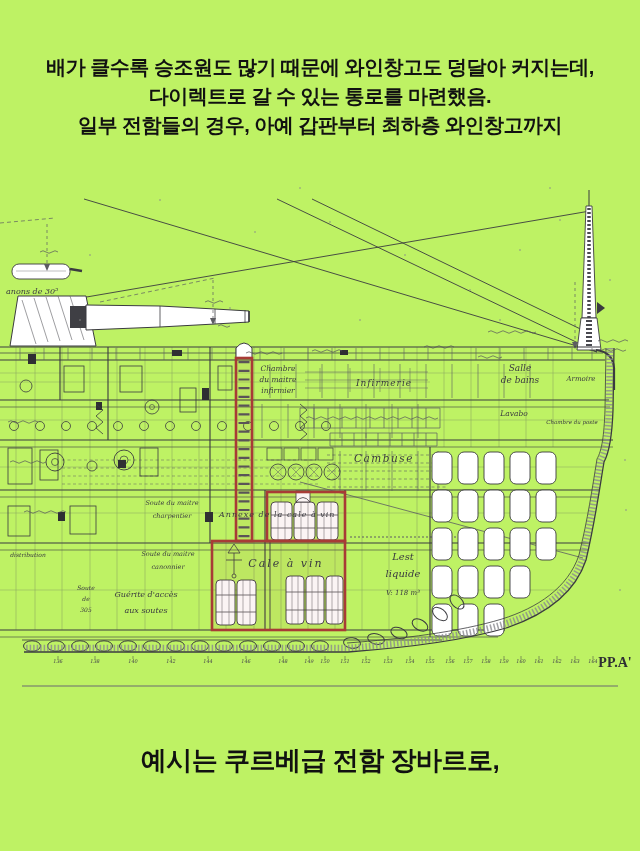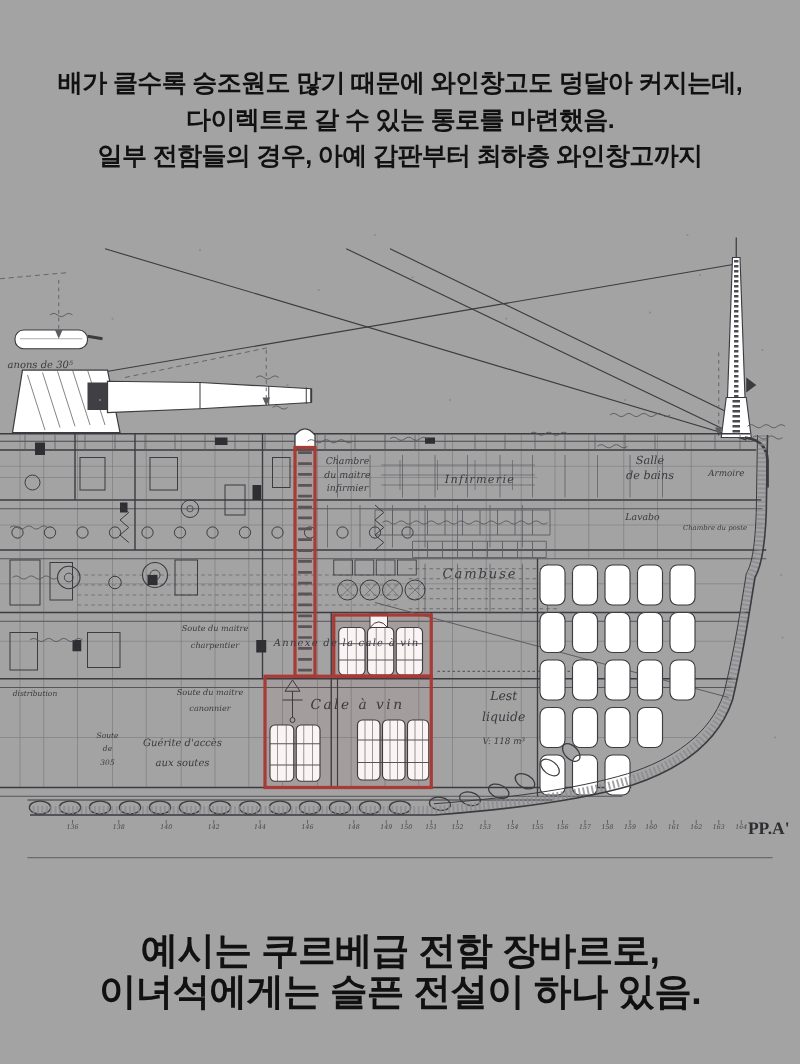--- a/index.html
+++ b/index.html
@@ -1,21 +1,21 @@
 <!DOCTYPE html>
 <html><head>
 <meta charset="utf-8">
 <style>
   html,body{margin:0;padding:0;background:#ffffff;}
-  .page{position:relative;width:640px;height:851px;background:#a3a3a3;overflow:hidden;
+  .page{position:relative;width:640px;height:851px;background:#bef264;overflow:hidden;
         font-family:"Liberation Sans",sans-serif;}
   .caption{position:absolute;left:0;width:100%;text-align:center;color:#111111;
            font-weight:700;letter-spacing:-0.5px;white-space:nowrap;}
   .caption-top{top:53px;font-size:20px;line-height:29px;}
-  .caption-bottom{top:744px;font-size:30px;line-height:33px;}
+  .caption-bottom{top:744px;font-size:26px;line-height:33px;}
   svg.blueprint{position:absolute;top:160px;left:0;}
   .ink{stroke:#3b3b40;fill:none;}
   .ink-l{stroke:#5c5c62;fill:none;}
   .fillw{fill:#ffffff;}
   .bp-label{font-family:"DejaVu Serif","Liberation Serif",serif;font-style:italic;fill:#3a3a40;}
   .tick{font-family:"DejaVu Serif","Liberation Serif",serif;font-style:italic;fill:#45454b;}
   .plate{font-family:"Liberation Serif",serif;font-weight:700;fill:#2e2e33;}
   .hl{fill:rgba(176,62,58,0.055);}
 </style>
 </head>
@@ -374,16 +374,15 @@
         <text x="575" y="503" font-size="5" class="tick" text-anchor="middle">163</text>
         <line x1="593" y1="496" x2="593" y2="499" stroke="#3b3b40" stroke-width="0.5"></line>
         <text x="593" y="503" font-size="5" class="tick" text-anchor="middle">164</text>
       </g>
 
     <text class="plate" x="615" y="507" font-size="14" text-anchor="middle">PP.A'</text>
   </svg>
 
   <div class="caption caption-bottom">
     <div>예시는 쿠르베급 전함 장바르로,</div>
-    <div>이녀석에게는 슬픈 전설이 하나 있음.</div>
   </div>
 
 </div>
 
 </body></html>

